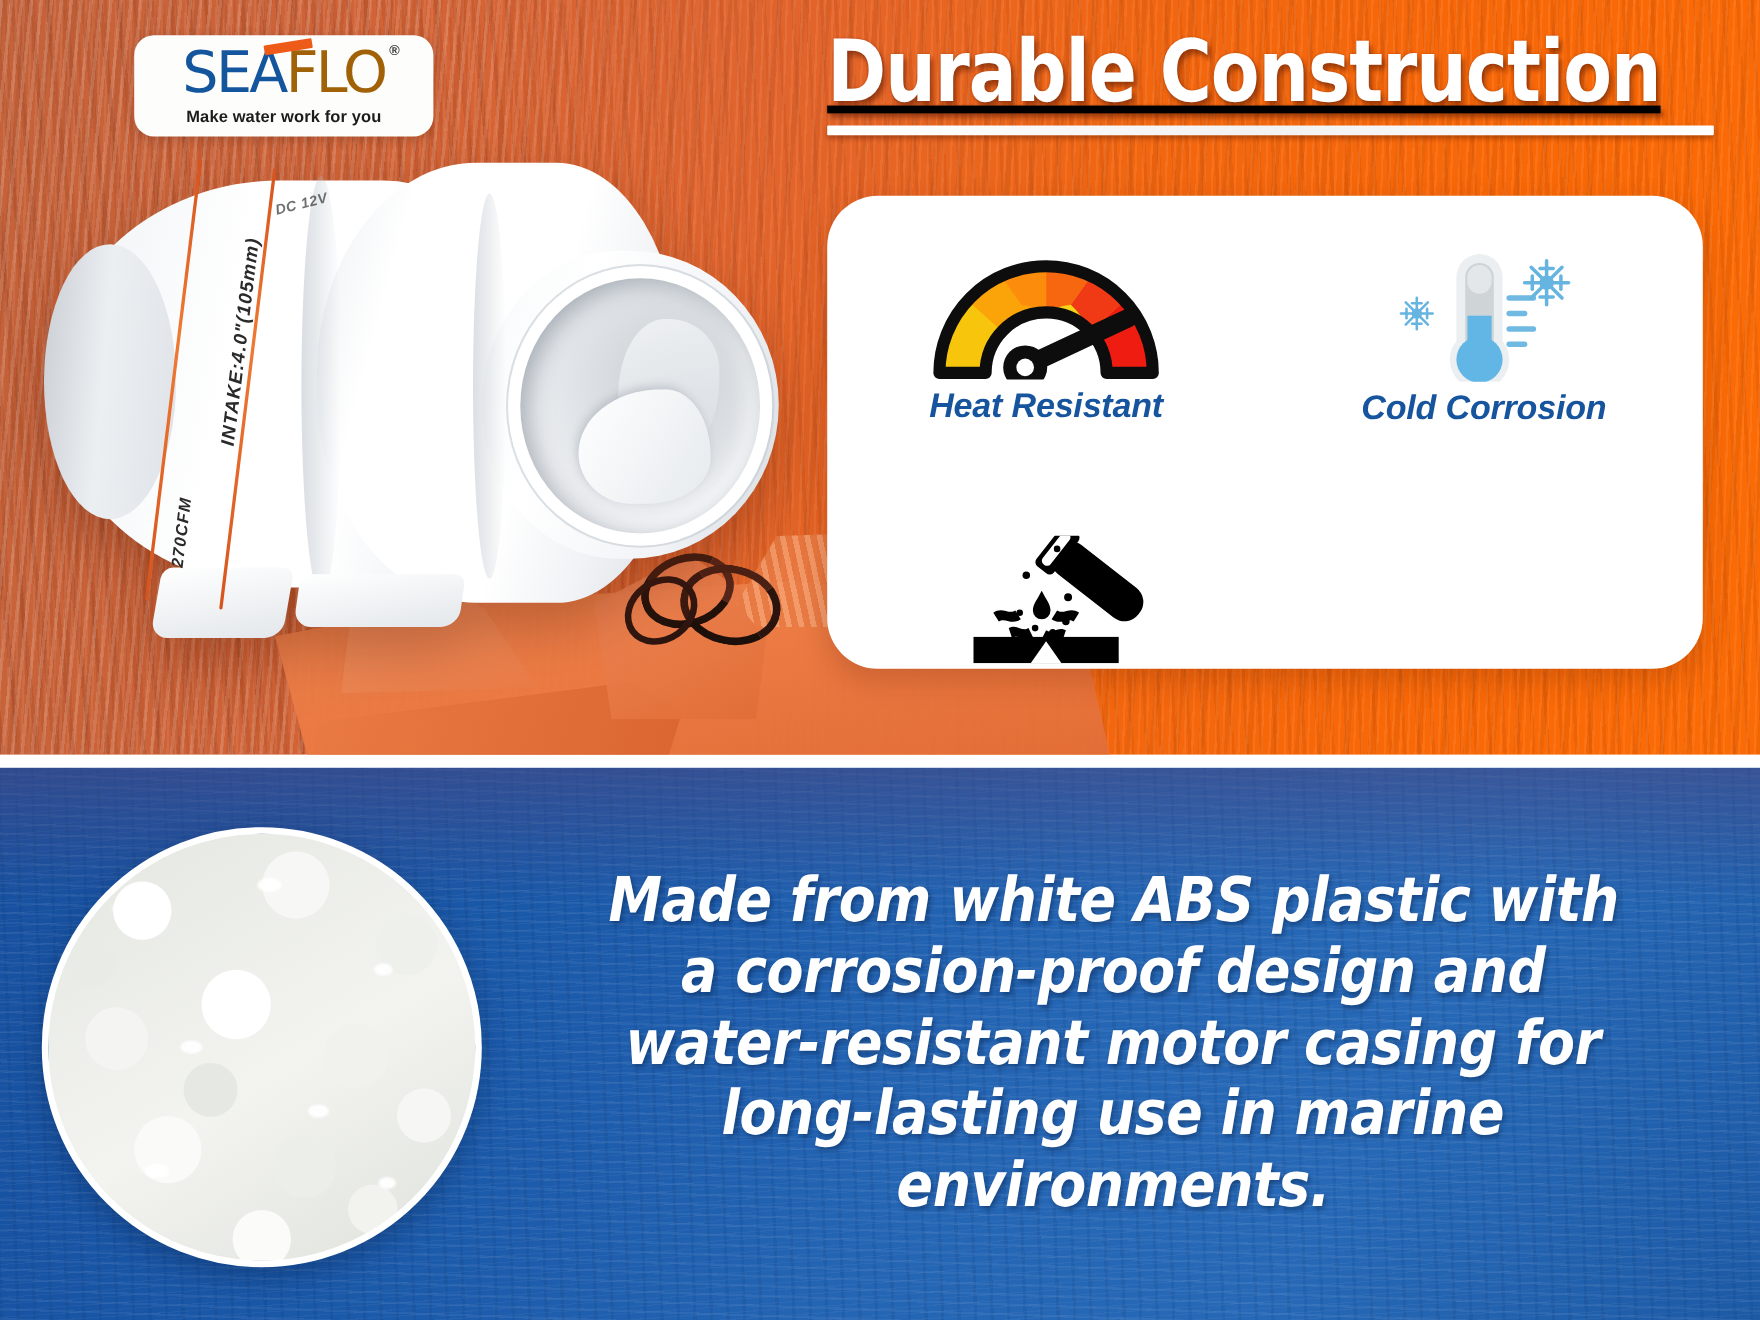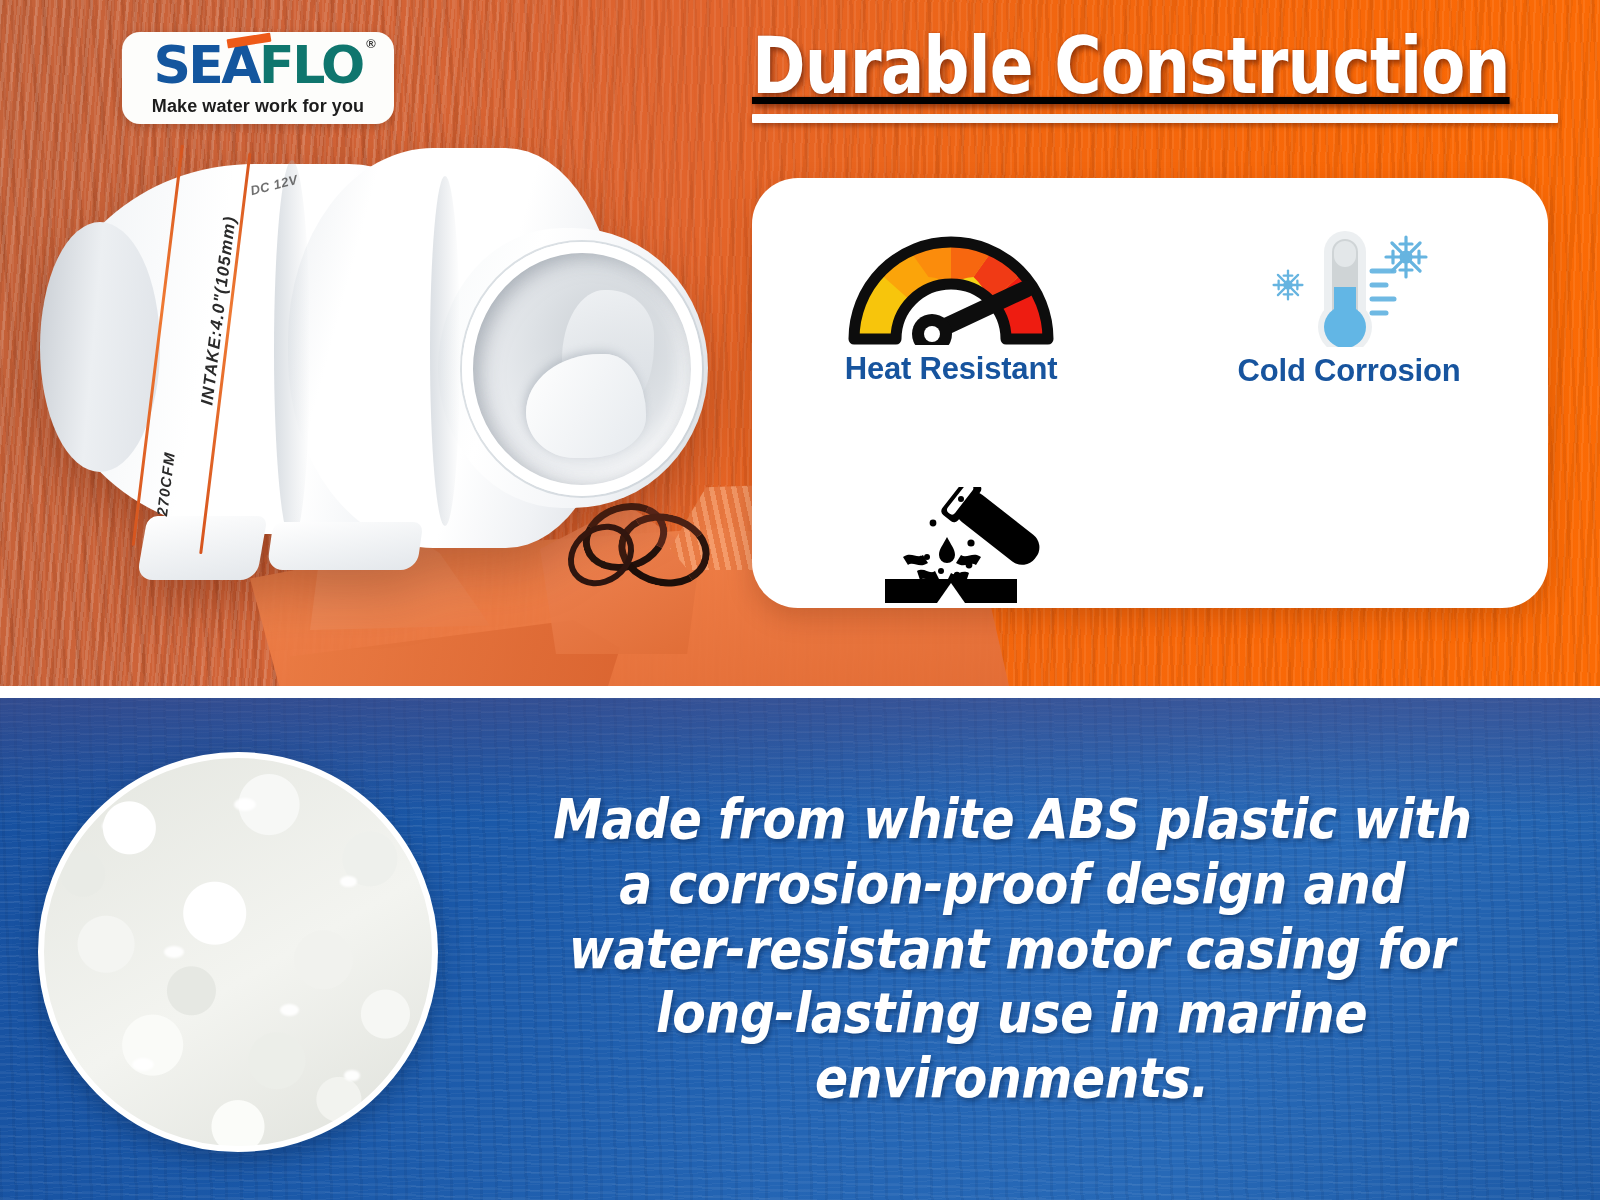--- a/index.html
+++ b/index.html
@@ -176,35 +176,35 @@
   
   #logo{
     position:absolute; left:122px; top:32px; width:272px; height:92px;
     background:#fdfdfb; border-radius:18px;
     box-shadow:0 3px 10px rgba(60,20,0,.22);
     display:flex; flex-direction:column; align-items:center; justify-content:center;
     z-index:9;
   }
   #logo .word{ position:relative; display:flex; align-items:baseline; line-height:1; }
   #logo .word span{
-    font-size:52px; font-weight:700; letter-spacing:-2.5px;
+    font-size:52px; font-weight:400; letter-spacing:-2.5px;
     font-family:"DejaVu Sans", sans-serif;
   }
   #logo .blue{ color:#14569e; }
-  #logo .orange{ color:#0f766e; }
+  #logo .orange{ color:#a16207; }
   #logo .acc{
     position:absolute; left:74px; top:-3px; width:44px; height:9px;
     background:#ee5a18; transform:rotate(-9deg); border-radius:1px;
   }
   #logo .reg{
     position:absolute; right:-13px; top:-2px;
     font-size:13px; font-weight:700; color:#3a3a3a; letter-spacing:0;
   }
   #logo .tag{
-    font-size:18px; font-weight:700; color:#1c1c1c; margin-top:5px; letter-spacing:.1px;
+    font-size:15px; font-weight:700; color:#1c1c1c; margin-top:5px; letter-spacing:.1px;
   }
 
   
   #headline{
     position:absolute; left:752px; top:28px; width:816px; z-index:8;text-decoration:underline;
   }
   #headline .h{
     font-family:"DejaVu Sans Condensed","Liberation Sans Narrow","Liberation Sans", sans-serif;
     font-size:78px; font-weight:800; color:#ffffff; line-height:.98;
     letter-spacing:-1px; white-space:nowrap;
@@ -218,20 +218,21 @@
     border-radius:1px;
   }
 
   
   #card{
     position:absolute; left:752px; top:178px; width:796px; height:430px;
     background:#ffffff; border-radius:46px;
     box-shadow:0 10px 26px rgba(90,28,4,.22);
     display:grid; grid-template-columns:1fr 1fr; grid-template-rows:1fr 1fr;
     z-index:8;
+    font-style:italic;
   }
   .feat{ display:flex; flex-direction:column; align-items:center; justify-content:flex-end; padding-bottom:4px; }
   .feat .ic{ height:118px; display:flex; align-items:center; justify-content:center; }
   .feat .lbl{
     font-size:31px; font-weight:700; color:#17549e; letter-spacing:-.2px;
     margin-top:6px; white-space:nowrap;
   }
   .feat.fc-heat{ padding-bottom:6px; }
   .feat.fc-cold .ic{ height:120px; }
   .feat.fc-corr .lbl, .feat.fc-imp .lbl{ margin-top:2px; }

